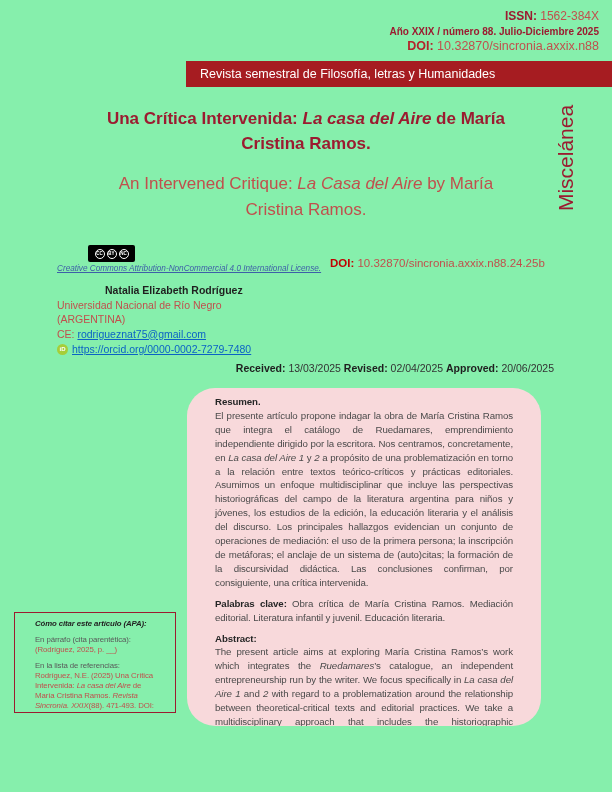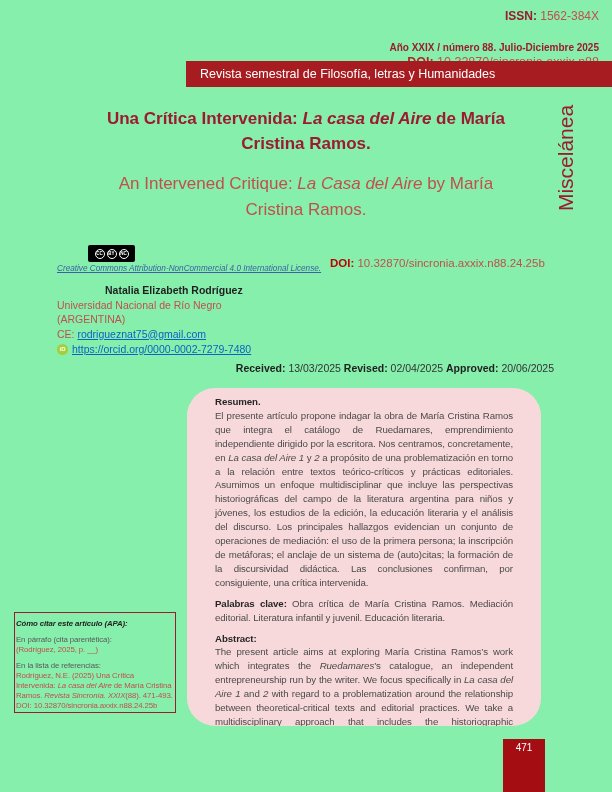--- a/index.html
+++ b/index.html
@@ -8,21 +8,21 @@
   }
   *{margin:0;padding:0;box-sizing:border-box;}
   body{font-family:"Liberation Sans",sans-serif;background:#fff;}
   .sheet{position:relative;width:612px;height:792px;background:#86efac;overflow:hidden;}
   .it{font-style:italic;}
 
   
   .hdr-right{position:absolute;top:10px;right:13px;text-align:right;line-height:1.15;}
   .issn{font-size:12px;color:var(--softred);}
   .issn .lbl{color:var(--maroon);font-weight:bold;}
-  .issue{font-size:10px;color:var(--maroon);font-weight:bold;margin-top:18px;}
+  .issue{font-size:10px;color:var(--maroon);font-weight:bold;margin-top:2px;}
   .doi1{font-size:12.5px;color:var(--softred);margin-top:2px;}
   .doi1 .lbl{color:#B3242C;font-weight:bold;}
 
   
   .logo{position:absolute;left:10px;top:28px;width:178px;height:60px;}
   .logo .grid{position:absolute;left:0;top:8px;width:38px;height:50px;
     background-image:linear-gradient(rgba(190,90,100,.5) 1px,transparent 1px),
                      linear-gradient(90deg,rgba(190,90,100,.5) 1px,transparent 1px);
     background-size:6px 6px;}
   .logo .revista{position:absolute;left:26px;top:1px;font-size:13px;color:#1a1a1a;font-weight:bold;letter-spacing:.5px;}
@@ -70,21 +70,21 @@
 
   
   .abstract-box{position:absolute;left:187px;top:388px;width:354px;height:338px;background:var(--pink);
     padding:7px 28px;font-size:9.7px;letter-spacing:-0.1px;line-height:13.9px;color:var(--gray);
     text-align:justify;overflow:hidden;border-radius:28px;}
   .abstract-box .hd{font-weight:bold;color:#262626;text-align:left;}
   .abstract-box .blk{margin-bottom:7px;}
 
   
   .cite-box{position:absolute;left:14px;top:612px;width:162px;height:101px;border:1.5px solid var(--maroon);
-    padding:6px 1px;font-size:7.8px;letter-spacing:-0.1px;line-height:10px;color:#595959;overflow:hidden;}
+    padding:6px 20px;font-size:7.8px;letter-spacing:-0.1px;line-height:10px;color:#595959;overflow:hidden;}
   .cite-box .hd{font-weight:bold;font-style:italic;color:#222;margin-bottom:6px;}
   .cite-box .red{color:var(--softred);}
   .cite-box .gap{height:6px;}
 
   
   .page-box{position:absolute;left:503px;top:739px;width:42px;height:53px;background:var(--pagebox);
     color:#fff;font-size:10px;text-align:center;padding-top:3px;}
 </style>
 </head>
 <body>
@@ -145,17 +145,14 @@
 
   <div class="cite-box">
     <div class="hd">Cómo citar este artículo (APA):</div>
     <div>En párrafo (cita parentética):</div>
     <div class="red">(Rodríguez, 2025, p. __)</div>
     <div class="gap"></div>
     <div>En la lista de referencias:</div>
     <div class="red"><span>Rodríguez, N.E. (2025) Una Crítica Intervenida: </span><span class="it">La casa del Aire</span><span> de María Cristina Ramos. </span><span class="it">Revista Sincronía. XXIX</span><span>(88). 471-493. DOI: 10.32870/sincronia.axxix.n88.24.25b</span></div>
   </div>
 
-  <div class="page-box">
-    <span>471</span>
-  </div>
 
 </div>
 
 </body></html>

